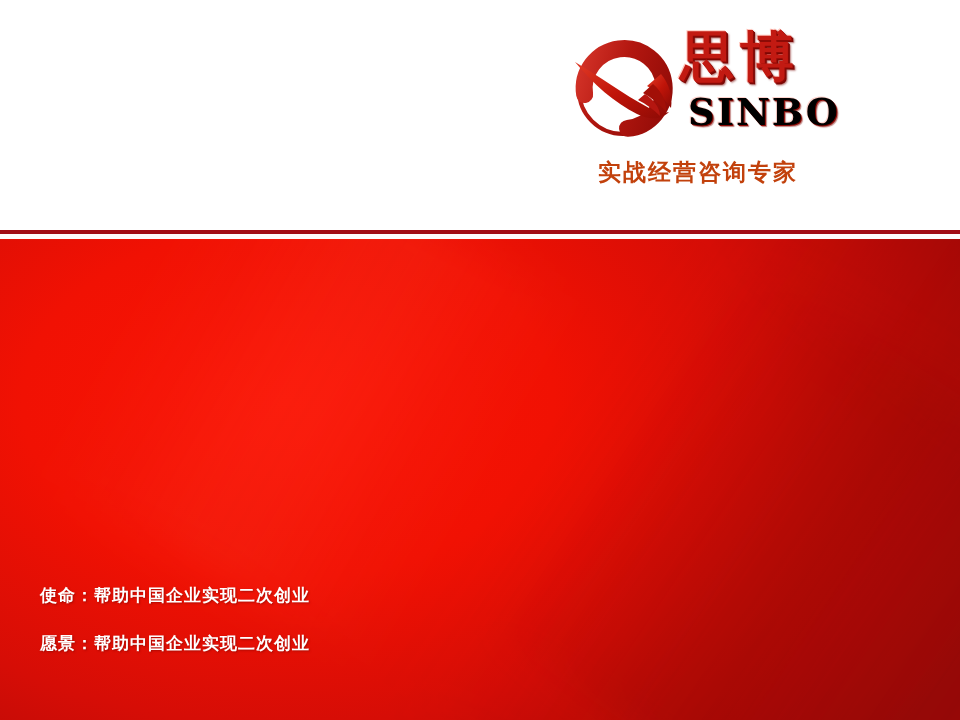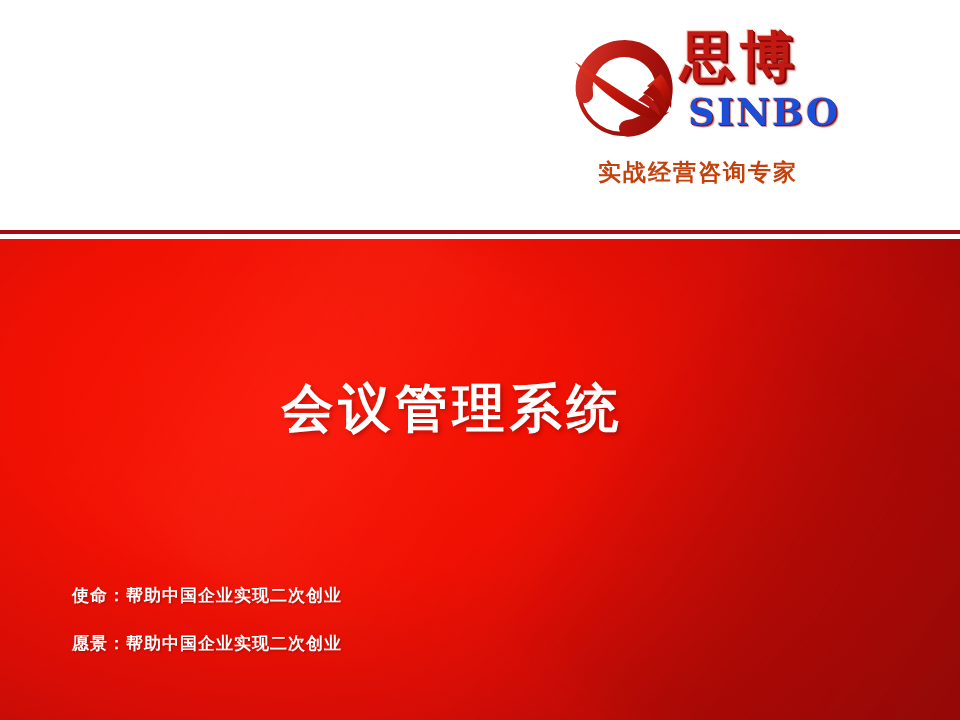--- a/index.html
+++ b/index.html
@@ -76,21 +76,21 @@
   }
 
   .logo-en {
     position: absolute;
     left: 128px;
     top: 66px;
     font-family: "DejaVu Serif", "Liberation Serif", serif;
     font-size: 37px;
     font-weight: bold;
     letter-spacing: 2px;
-    color: #1d4ed8;
+    color: #000000;
     text-shadow:
       1px 1px 0 #8d0a06,
       2px 2px 1px rgba(130,12,6,.5),
       -1px -1px 0 rgba(255,200,192,.8);
     line-height: 1;
     white-space: nowrap;
   }
 
   .tagline {
     position: absolute;
@@ -206,21 +206,20 @@
   }
   .statement {
     font-family: "DejaVu Sans", "Liberation Sans", sans-serif;
     font-size: 17px;
     font-weight: bold;
     letter-spacing: 1px;
     color: #ffffff;
     line-height: 1;
     white-space: nowrap;
     text-shadow: 1px 1px 2px rgba(110,5,2,0.5);
-    margin-left: 32px;
   }
   .statement + .statement { margin-top: 31px; }
 </style>
 </head>
 <body>
 
 <div class="slide">
 
   <div class="header">
 
@@ -265,21 +264,20 @@
   </div>
 
   <div class="divider-line"></div>
   <div class="divider-gap"></div>
 
   <div class="body-panel">
     <div class="sheen-a"></div>
     <div class="sheen-b"></div>
     <div class="sheen-c"></div>
 
-    <div class="main-title">会议管理系统</div>
 
     <div class="statements">
       <div class="statement">使命：帮助中国企业实现二次创业</div>
       <div class="statement">愿景：帮助中国企业实现二次创业</div>
     </div>
   </div>
 
 </div>
 
 </body></html>

